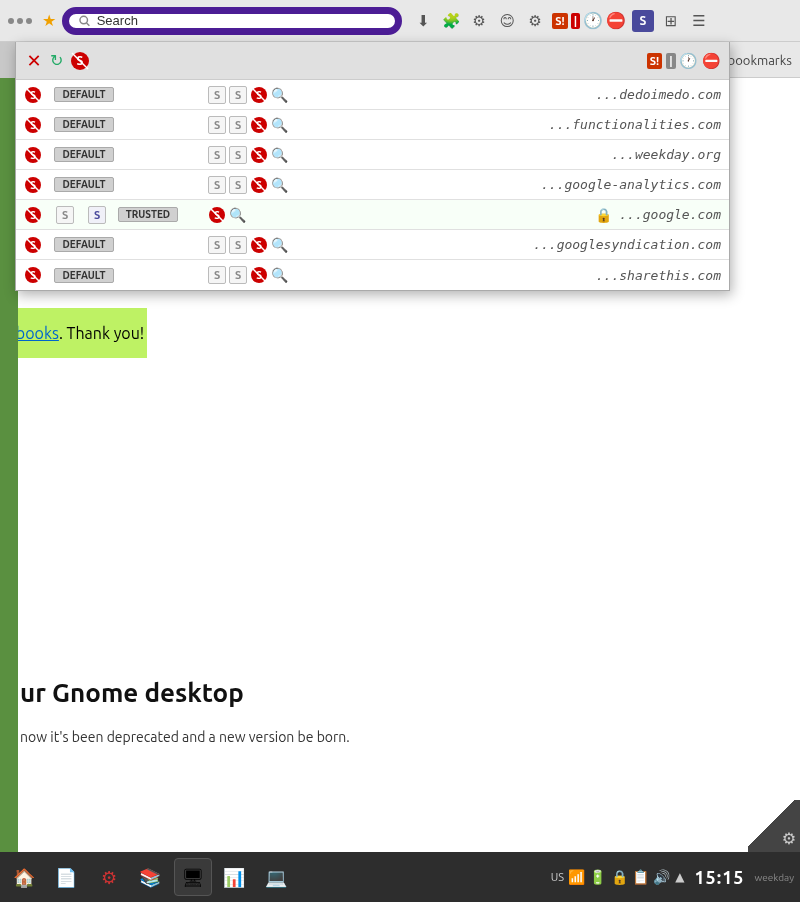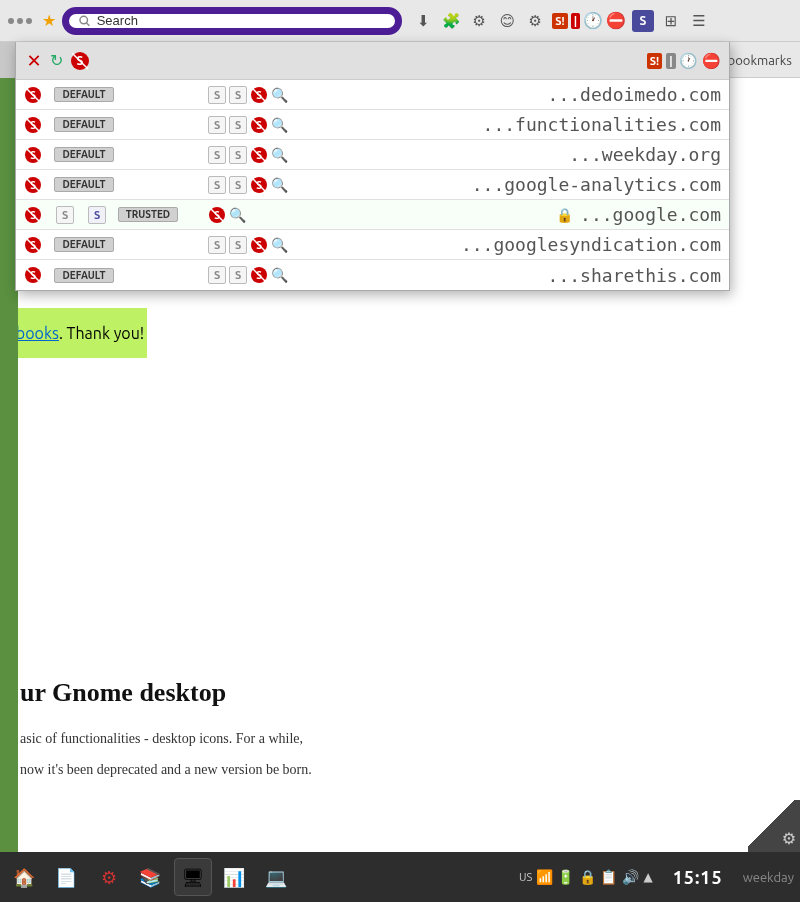--- a/index.html
+++ b/index.html
@@ -214,23 +214,24 @@
       font-size: 11px;
       font-weight: bold;
       cursor: pointer;
       border-radius: 2px;
     }
     .si-grey { color: #888; border: 1px solid #bbb; background: #f5f5f5; }
     .si-blue { color: #4a4a9c; border: 1px solid #bbb; background: #f0f0f8; }
 
     .row-domain {
       margin-left: auto;
-      font-size: 18px;
+      font-size: 13px;
       color: #555;
       font-family: monospace;
+      font-style: italic;
     }
 
     .green-lock {
       color: #2a8;
       font-size: 14px;
       margin-right: 2px;
     }
 
     
     .bookmarks-bar {
@@ -279,21 +280,20 @@
       max-width: 490px;
     }
 
     .yellow-notice a {
       color: #0066cc;
       text-decoration: underline;
     }
 
     .page-text {
       padding: 20px;
-      font-family: Liberation Serif, serif;
     }
 
     .page-heading {
       font-size: 26px;
       font-weight: bold;
       color: #111;
       margin-bottom: 20px;
       margin-top: 30px;
     }
 
@@ -328,21 +328,21 @@
       justify-content: center;
       border-radius: 4px;
       cursor: pointer;
       font-size: 18px;
     }
 
     .taskbar-right {
       margin-left: auto;
       display: flex;
       align-items: center;
-      gap: 20px;
+      gap: 10px;
     }
 
     .clock {
       color: white;
       font-size: 18px;
       font-weight: bold;
       letter-spacing: 1px;
     }
 
     .sys-tray {
@@ -590,21 +590,20 @@
   <div class="yellow-notice" style="margin-left:0;margin-top:230px;">
     <a href="#">n books</a><span>. Thank you!</span>
   </div>
 
   
   <div class="page-text">
     <div style="height:230px;"></div>
     <div style="height:40px;"></div>
     <h1 class="page-heading">ur Gnome desktop</h1>
 
-    <p class="page-para">asic of functionalities - desktop icons. For a while,</p>
     <p class="page-para">now it's been deprecated and a new version be born.</p>
 
   </div>
 </div>
 
 <div style="position:absolute;bottom:50px;right:0;width:52px;height:52px;background:linear-gradient(135deg,transparent 45%,#444 45%);z-index:200;display:flex;align-items:flex-end;justify-content:flex-end;">
   <span style="color:#ccc;font-size:16px;padding:4px;">⚙</span>
 </div>
 
 <div class="taskbar">
@@ -620,15 +619,15 @@
     <div class="sys-tray">
       <span style="color:#ccc;font-size:11px;">US</span>
       <span style="font-size:14px;">📶</span>
       <span style="font-size:14px;">🔋</span>
       <span style="font-size:14px;">🔒</span>
       <span style="font-size:14px;">📋</span>
       <span style="font-size:14px;">🔊</span>
       <span style="color:#ccc;font-size:12px;">▲</span>
     </div>
     <span class="clock">15:15</span>
-    <span style="color:#888;font-size:13px;">weekday</span>
+    <span style="color:#888;font-size:10px;">weekday</span>
   </div>
 </div>
 
 </body></html>

